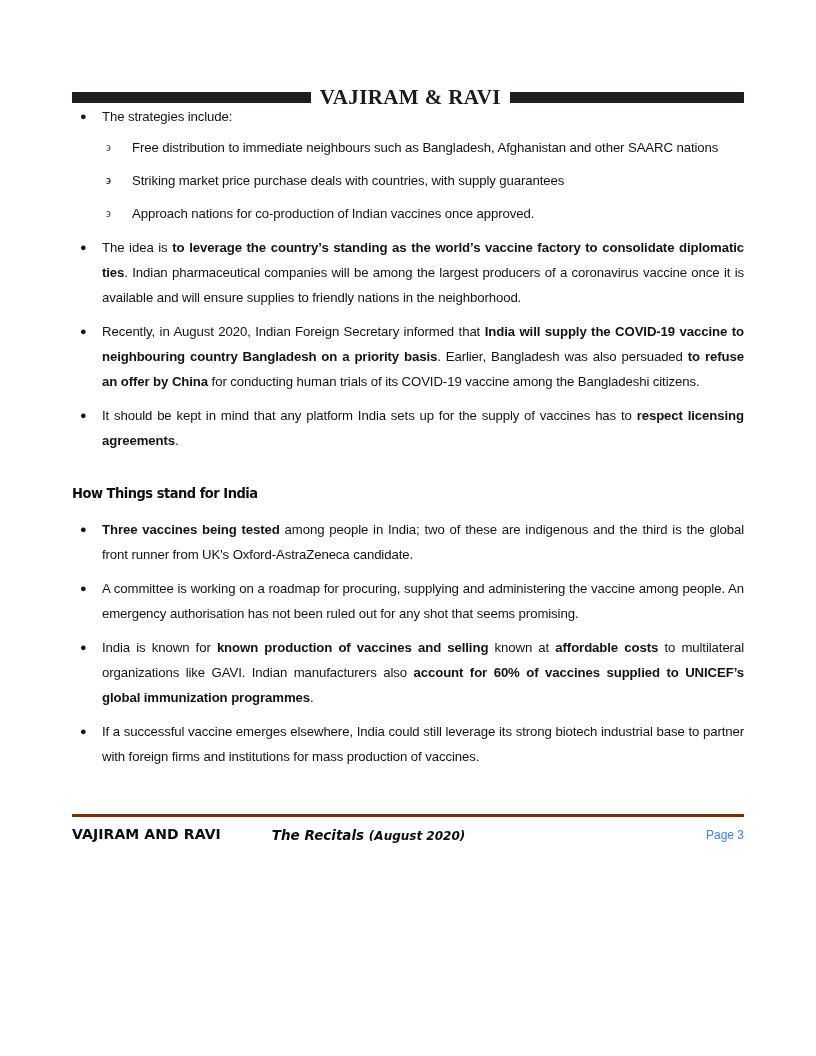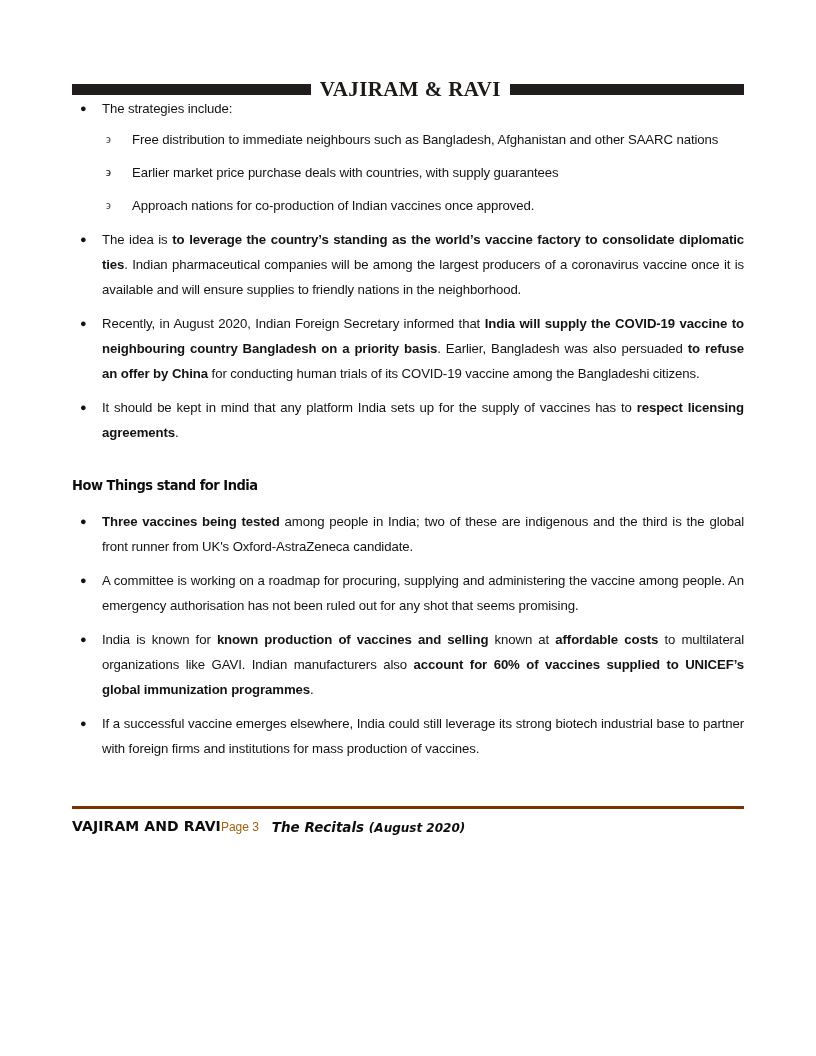--- a/index.html
+++ b/index.html
@@ -9,21 +9,21 @@
   }
   body {
     font-family: "Liberation Sans", sans-serif;
     color: #111111;
   }
 
   .page {
     position: relative;
     width: 816px;
     height: 888px;
-    margin: 8px auto;
+    margin: 16px auto;
     background: #ffffff;
     box-sizing: border-box;
     overflow: hidden;
   }
 
   
   .masthead {
     position: absolute;
     left: 72px;
     right: 72px;
@@ -144,20 +144,21 @@
     bottom: 62px;
   }
   .footer-rule {
     height: 3px;
     background: #7a3103;
     margin-bottom: 9px;
   }
   .footer-row {
     display: flex;
     align-items: baseline;
+    justify-content: space-between;
   }
   .footer-left {
     font-family: "DejaVu Sans", sans-serif;
     font-weight: bold;
     font-size: 14px;
     letter-spacing: 0.1px;
     color: #0d0d0d;
     white-space: nowrap;
   }
   .footer-center {
@@ -181,21 +182,21 @@
   }
   .footer-subtitle {
     font-family: "DejaVu Sans", sans-serif;
     font-style: italic;
     font-weight: bold;
     font-size: 12px;
     color: #0d0d0d;
   }
   .footer-right {
     font-size: 12px;
-    color: #a16207;
+    color: #3b82f6;
     white-space: nowrap;
   }
 </style>
 </head>
 <body>
 
 <div class="page">
 
   <div class="masthead">
     <div class="masthead-bar left"></div>
@@ -212,21 +213,21 @@
         <ul class="sub-list">
           <li class="sub-item">
             <span class="marker">϶</span>
             <span>Free distribution to immediate neighbours such as Bangladesh, Afghanistan and other SAARC nations</span>
           </li>
           <li class="sub-item">
             <span class="marker">϶</span>
           </li>
           <li class="sub-item">
             <span class="marker">϶</span>
-            <span>Earlier market price purchase deals with countries, with supply guarantees</span>
+            <span>Striking market price purchase deals with countries, with supply guarantees</span>
           </li>
           <li class="sub-item">
             <span class="marker">϶</span>
             <span>Approach nations for co-production of Indian vaccines once approved.</span>
           </li>
         </ul>
       </li>
 
       <li class="bullet-item l1">
         <span class="marker">●</span>

